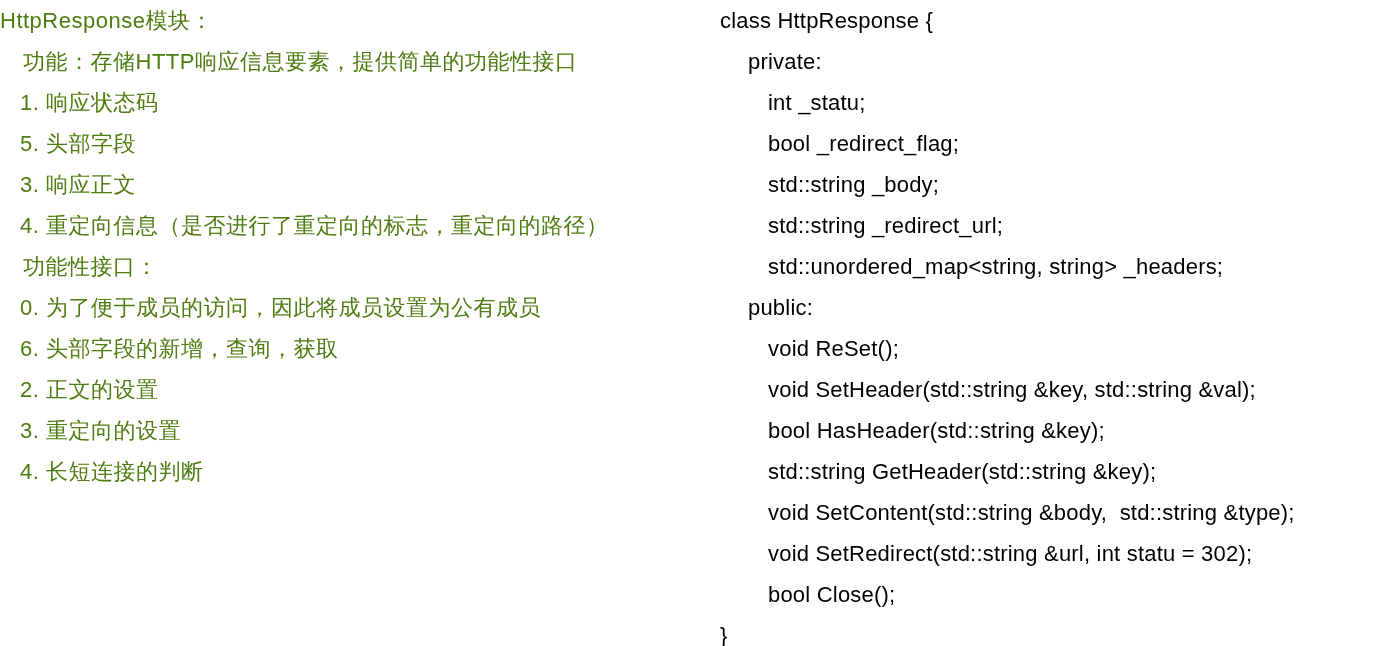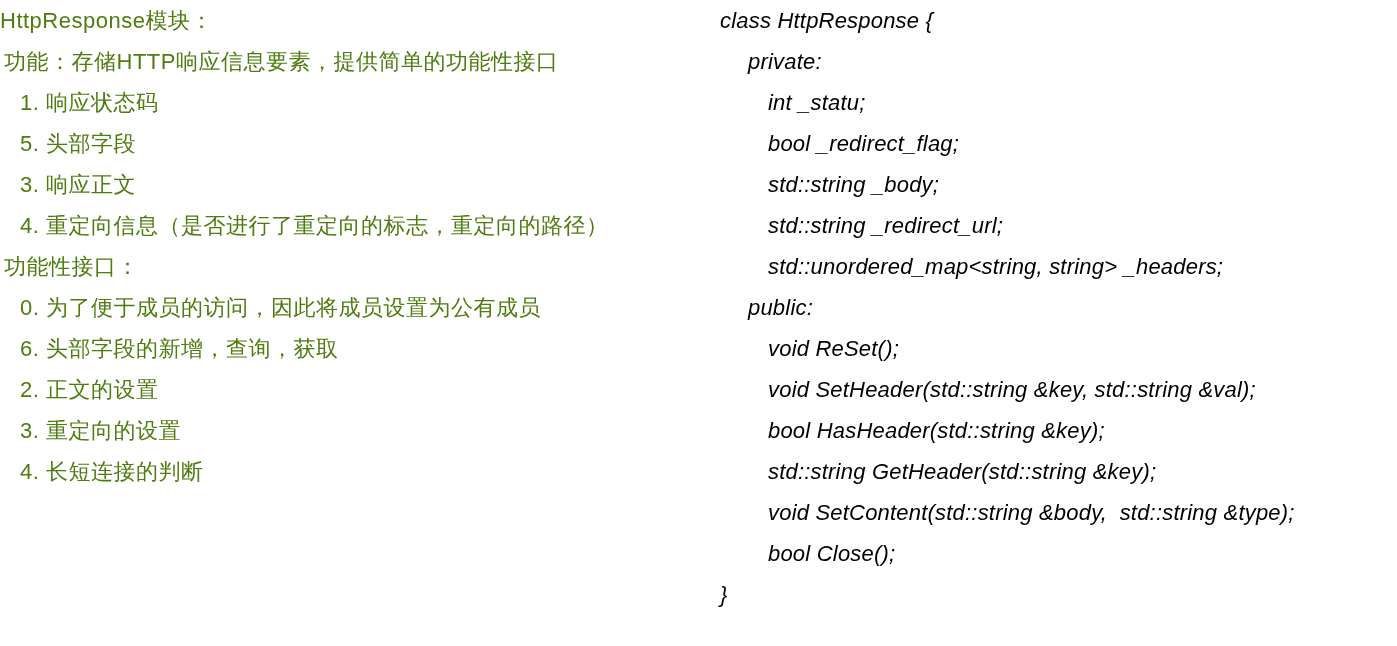--- a/index.html
+++ b/index.html
@@ -15,38 +15,37 @@
       display: flex;
       overflow: hidden;
     }
     .left-col {
       width: 720px;
       padding: 0 12px 0 0;
     }
     .right-col {
       width: 677px;
       padding: 0 0 0 0;
-      font-style: italic;
     }
     .line {
       font-size: 22px;
       line-height: 41px;
       color: #4d7c0f;
       white-space: pre;
       letter-spacing: 0.5px;
     }
     .code-line {
       font-size: 22px;
       line-height: 41px;
       color: #000;
       white-space: pre;
       font-family: "Microsoft YaHei", "SimSun", Arial, sans-serif;
       letter-spacing: 0.2px;
     }
-    .indent-1 { padding-left: 4px; }
+    .indent-1 { padding-left: 23px; }
     .indent-2 { padding-left: 20px; }
     .code-indent-0 { padding-left: 0; }
     .code-indent-1 { padding-left: 28px; }
     .code-indent-2 { padding-left: 48px; }
   </style>
 </head>
 <body>
 
 <div class="left-col">
   <div class="line">HttpResponse模块：</div>
@@ -70,15 +69,16 @@
   <div class="code-line code-indent-2">bool _redirect_flag;</div>
   <div class="code-line code-indent-2">std::string _body;</div>
   <div class="code-line code-indent-2">std::string _redirect_url;</div>
   <div class="code-line code-indent-2">std::unordered_map&lt;string, string&gt; _headers;</div>
   <div class="code-line code-indent-1">public:</div>
   <div class="code-line code-indent-2">void ReSet();</div>
   <div class="code-line code-indent-2">void SetHeader(std::string &amp;key, std::string &amp;val);</div>
   <div class="code-line code-indent-2">bool HasHeader(std::string &amp;key);</div>
   <div class="code-line code-indent-2">std::string GetHeader(std::string &amp;key);</div>
   <div class="code-line code-indent-2">void SetContent(std::string &amp;body,  std::string &amp;type);</div>
+  <div class="code-line code-indent-2">void SetRedirect(std::string &amp;url, int statu = 302);</div>
   <div class="code-line code-indent-2">bool Close();</div>
   <div class="code-line code-indent-0">}</div>
 </div>
 
 </body></html>

